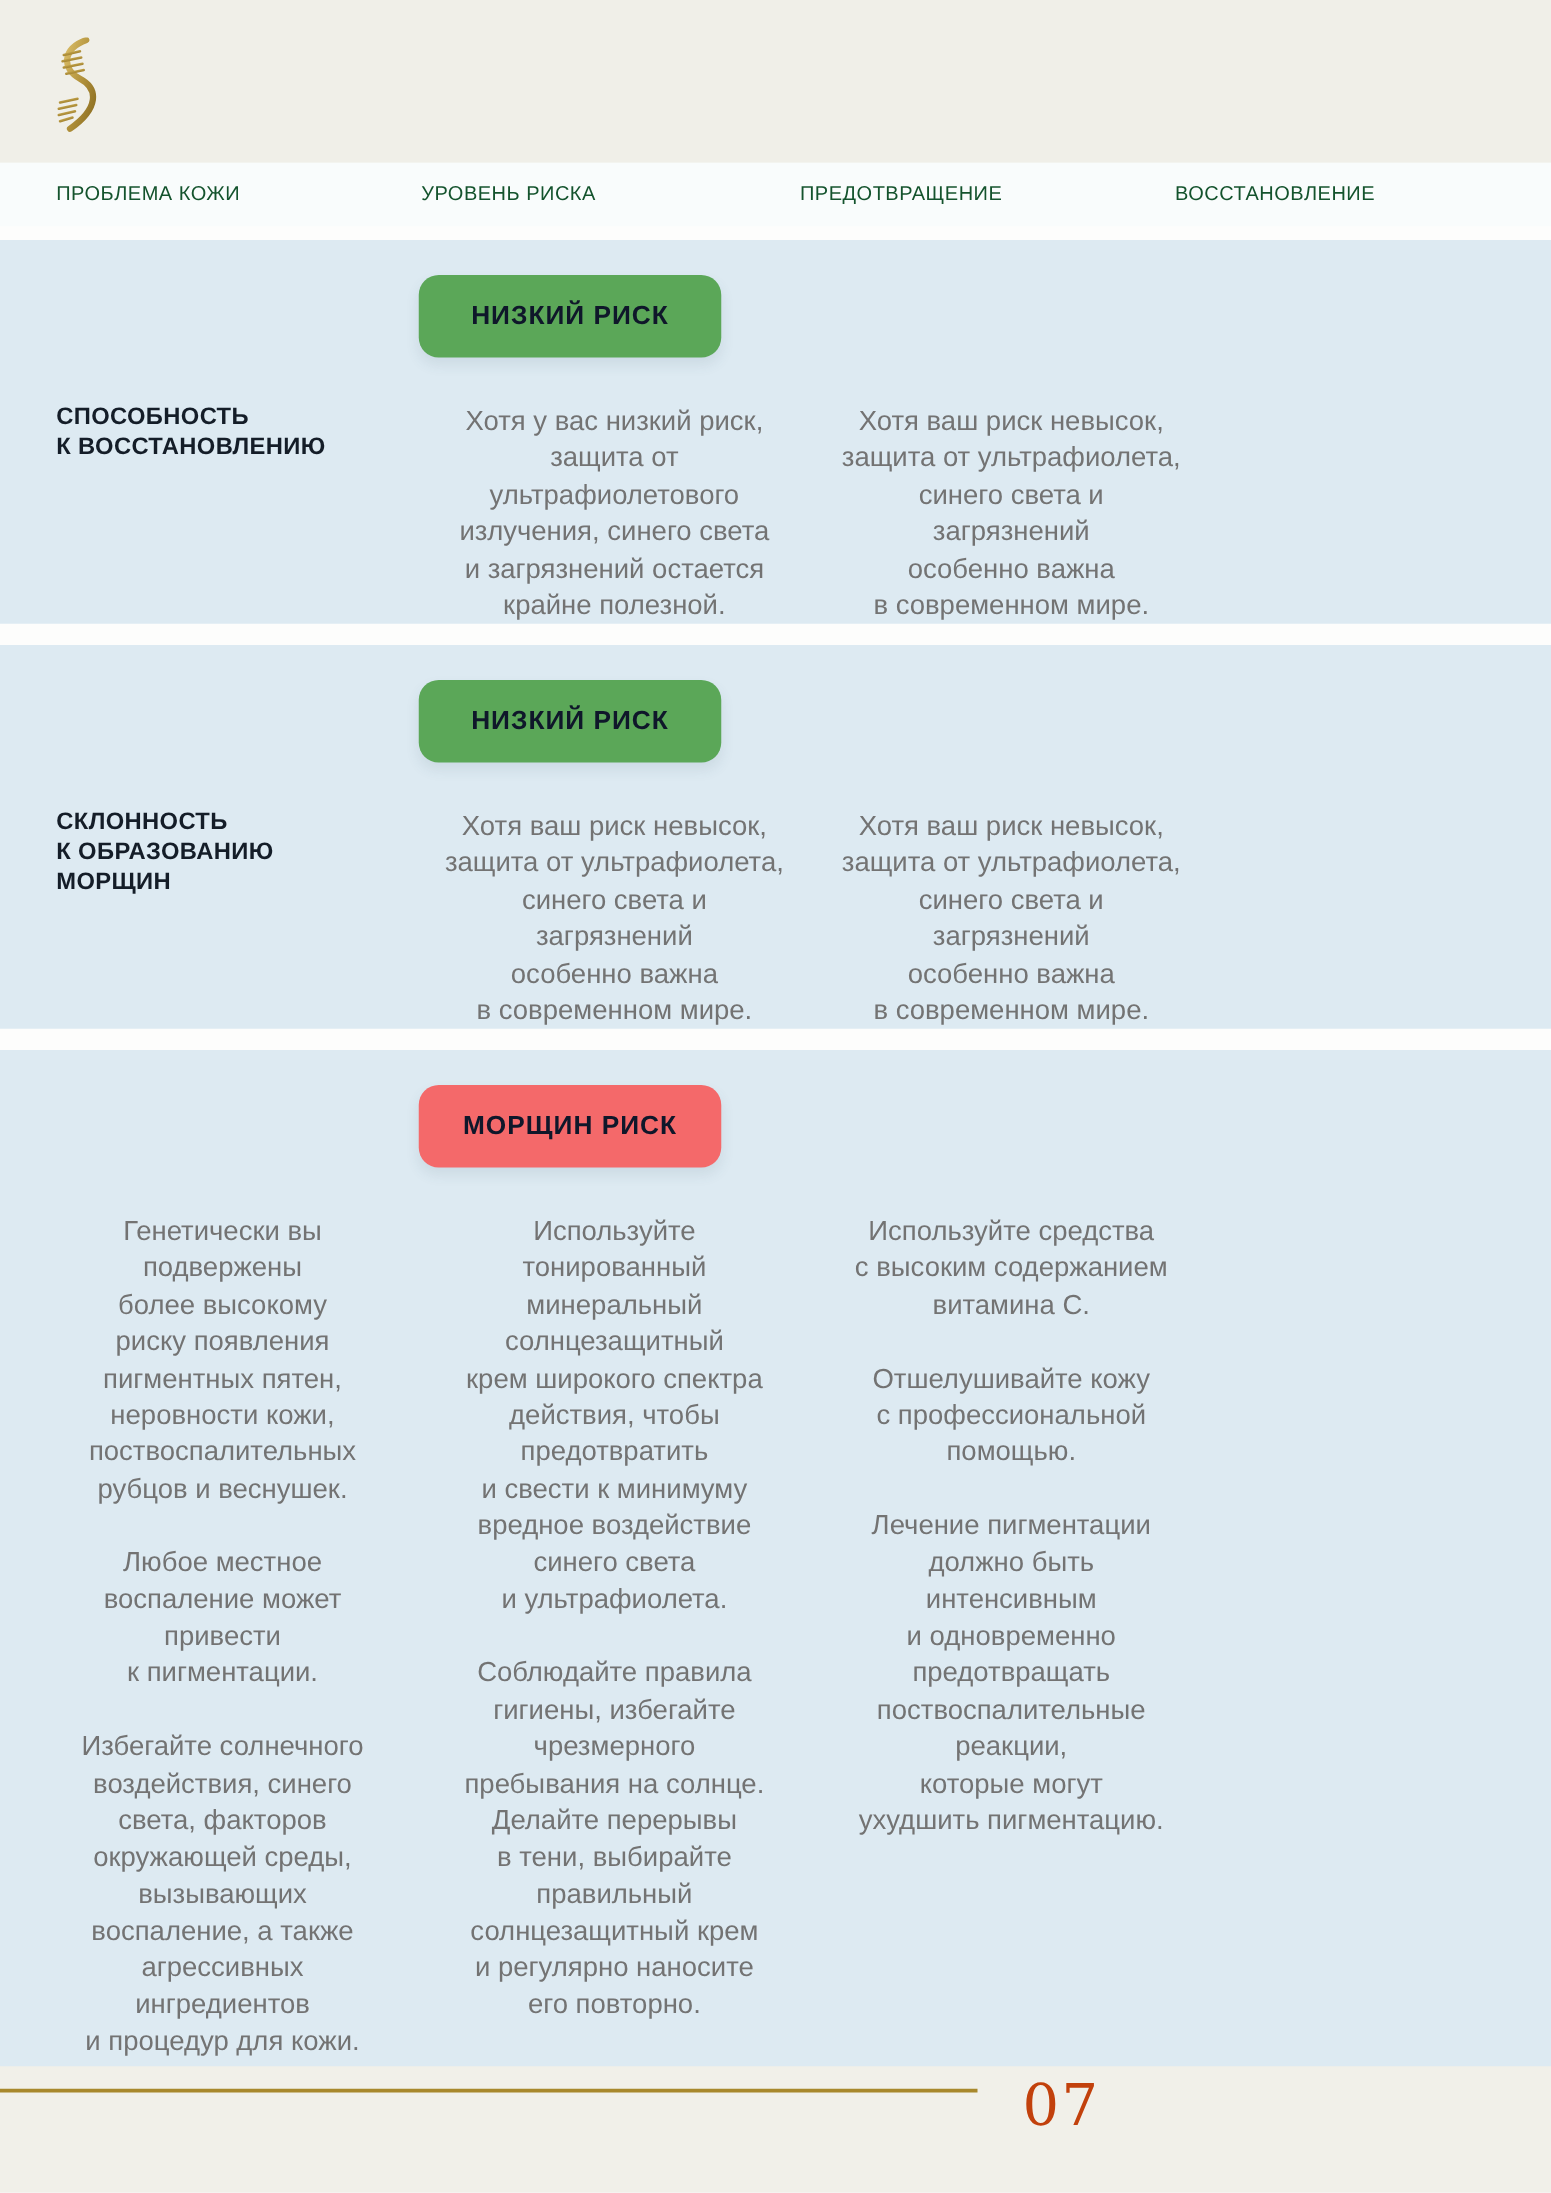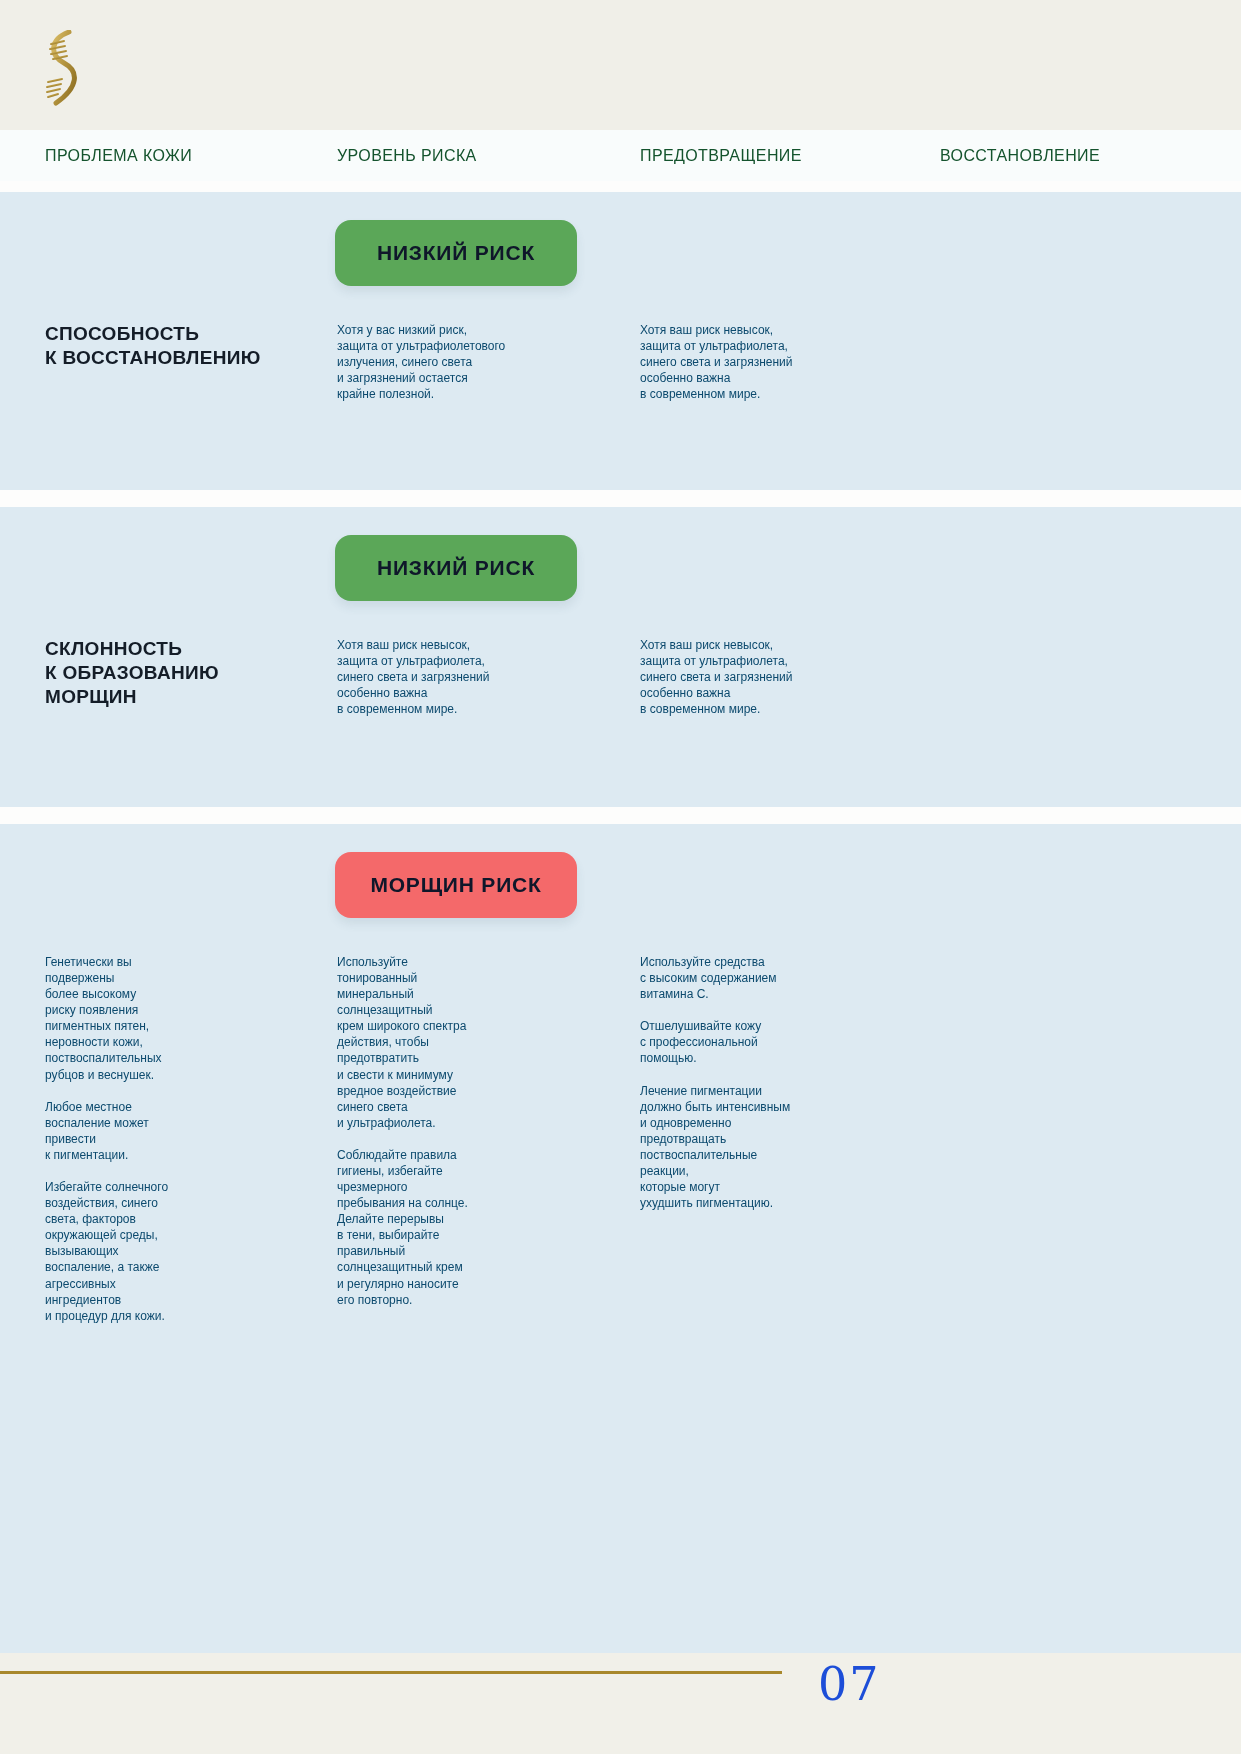--- a/index.html
+++ b/index.html
@@ -30,43 +30,43 @@
   .badge{
     margin-left:335px;width:242px;height:66px;border-radius:16px;
     display:flex;align-items:center;justify-content:center;
     color:#0f172a;font-size:21px;font-weight:700;letter-spacing:0.8px;
     box-shadow:0 6px 10px rgba(60,90,110,0.10);
   }
   .badge.low{background:#5ba758;}
   .badge.high{background:#f4696a;}
   .row{
     display:grid;grid-template-columns:292px 303px 300px 265px;
-    padding-left:45px;margin-top:36px;
+    padding-left:45px;margin-top:36px;gap:16px;
   }
   .problem{
     font-size:19px;font-weight:700;color:#141d28;
     line-height:1.26;letter-spacing:0.3px;white-space:pre-line;
     text-transform:uppercase;padding-right:20px;
   }
   .body-text{
-    font-size:12px;color:#0c4a6e;line-height:1.34;
-    white-space:pre-line;padding-right:26px;
+    font-size:22px;color:#737373;line-height:1.34;
+    white-space:pre-line;padding-right:26px;text-align:center;
   }
   .footer{
     position:absolute;left:0;bottom:0;width:1241px;height:101px;
     background:#f1f0e9;
   }
   .footer-line{
     position:absolute;left:0;top:18px;width:782px;height:3px;
     background:#a8882c;
   }
   .page-number{
     position:absolute;left:818px;top:4px;
     font-family:"DejaVu Serif","Liberation Serif",serif;
-    font-size:46px;font-weight:400;color:#1d4ed8;letter-spacing:2px;
+    font-size:46px;font-weight:400;color:#c2410c;letter-spacing:2px;
   }
 </style>
 </head>
 <body>
 
 <div>
 
   <div class="topbar">
     <svg class="logo" viewBox="0 0 42 76" xmlns="http://www.w3.org/2000/svg">
       <defs>

